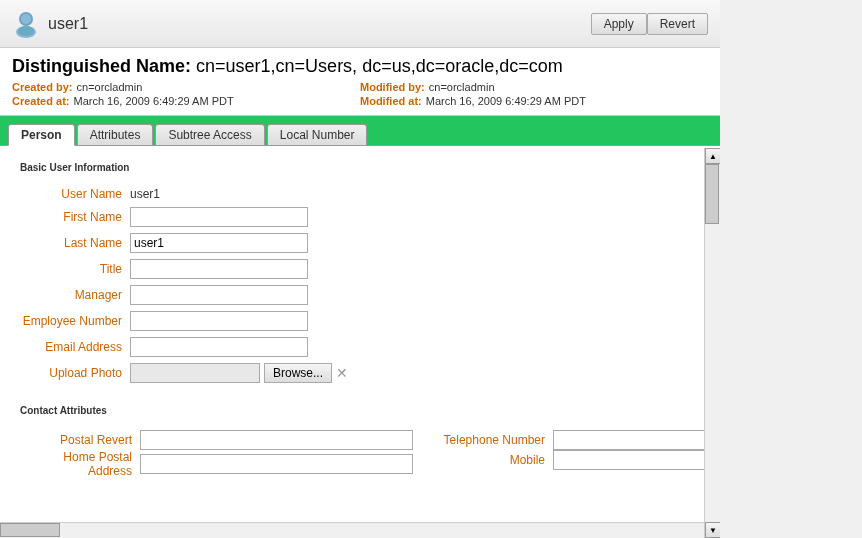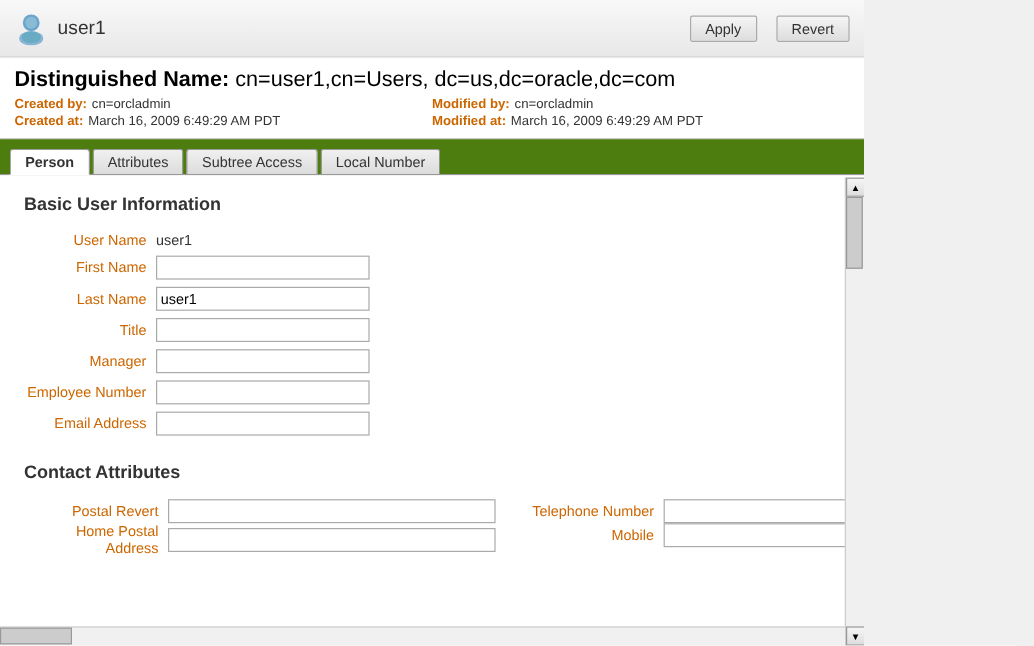--- a/index.html
+++ b/index.html
@@ -31,21 +31,21 @@
       font-size: 16px;
       font-weight: normal;
       color: #333;
     }
     .user-icon {
       width: 28px;
       height: 28px;
     }
     .header-buttons {
       display: flex;
-      gap: 16px;
+      gap: 0;
     }
     .btn {
       padding: 3px 12px;
       font-size: 12px;
       border: 1px solid #aaa;
       background: linear-gradient(to bottom, #f5f5f5, #ddd);
       cursor: pointer;
       border-radius: 2px;
       color: #333;
     }
@@ -76,21 +76,21 @@
     .meta-label {
       color: #cc6600;
       font-weight: bold;
     }
     .meta-value {
       color: #333;
     }
 
     
     .tabs-bar {
-      background: #4d7c0f;
+      background: #22c55e;
       border-bottom: 1px solid #999;
       display: flex;
       align-items: flex-end;
       padding: 6px 8px 0 8px;
       height: 30px;
       text-align: right;
     }
     .tab {
       padding: 3px 12px;
       font-size: 12px;
@@ -125,21 +125,21 @@
     .main-content::-webkit-scrollbar { width: 16px; }
     .main-content::-webkit-scrollbar-track { background: #f0f0f0; border-left: 1px solid #ccc; }
     .main-content::-webkit-scrollbar-thumb { background: #ccc; border: 1px solid #999; }
 
     .content-inner {
       padding: 12px 20px;
       padding-right: 20px;
     }
 
     .section-title {
-      font-size: 15px;
+      font-size: 10px;
       font-weight: bold;
       color: #333;
       margin-bottom: 14px;
       margin-top: 4px;
     }
 
     
     .form-area {
       display: flex;
       gap: 20px;
@@ -385,20 +385,28 @@
           <div class="form-row">
             <span class="form-label">Employee Number</span>
             <input class="form-input" type="text" value="" style="">
           </div>
 
           <div class="form-row">
             <span class="form-label">Email Address</span>
             <input class="form-input" type="text" value="" style="">
           </div>
 
+          <div class="form-row">
+            <span class="form-label">Upload Photo</span>
+            <div class="upload-row">
+              <div class="upload-field"></div>
+              <button class="browse-btn">Browse...</button>
+              <span class="delete-icon">✕</span>
+            </div>
+          </div>
 
         </div>
 
         <div class="avatar-area">
           <svg width="110" height="130" viewBox="0 0 110 130" xmlns="http://www.w3.org/2000/svg">
 
             <ellipse cx="55" cy="42" rx="26" ry="30" fill="#d4a574"></ellipse>
 
             <ellipse cx="55" cy="22" rx="24" ry="14" fill="#8b6914"></ellipse>
             <ellipse cx="35" cy="32" rx="10" ry="16" fill="#8b6914"></ellipse>

